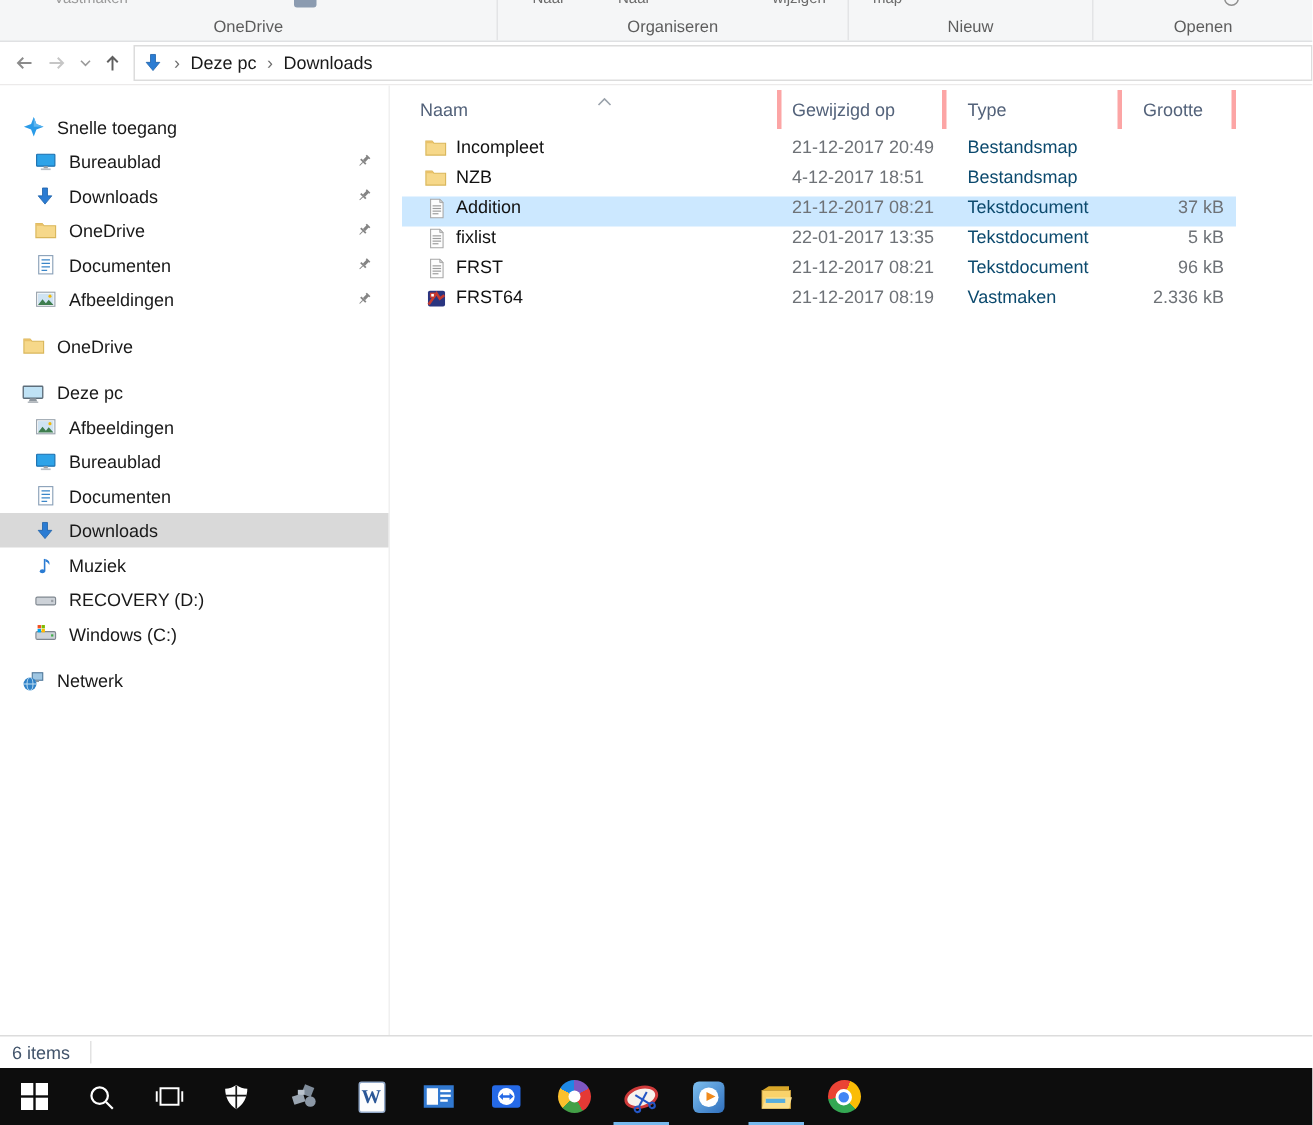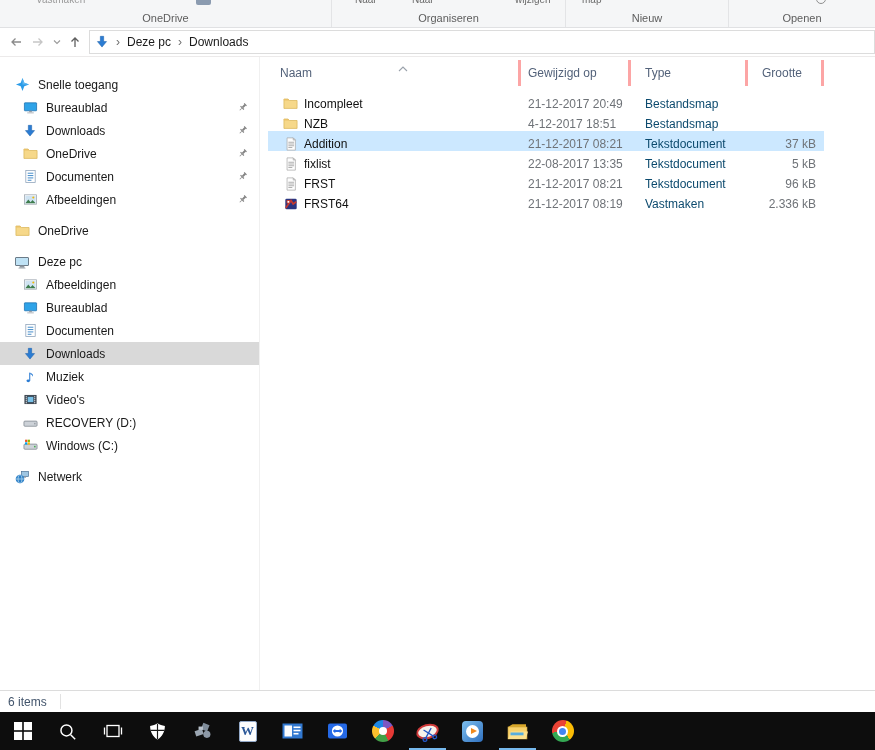--- a/index.html
+++ b/index.html
@@ -48,21 +48,21 @@
   .fheader { display:flex; height:26px; margin-top:3px; margin-left:8px; align-items:center; font-size:12px; color:#53627a; }
   .fheader .hc { height:26px; display:flex; align-items:center; border-right:3px solid #fca5a5; }
   .hc.h-name { width:253px; padding-left:12px; }
   .hc.h-date { width:110px; padding-left:7px; }
   .hc.h-type { width:117px; padding-left:14px; }
   .hc.h-size { width:76px; padding-left:14px; }
   .sortcaret { position:absolute; top:1px; left:138px; }
   .frows { margin-top:5px; }
   .frow { display:flex; height:20px; margin-left:8px; width:556px; align-items:center; font-size:12px; color:#111; }
   .frow.selected { background:#cce8ff; }
-  .fc { display:flex; align-items:flex-end; height:20px; }
+  .fc { display:flex; align-items:flex-start; height:20px; }
   .fc.c-name { width:253px; padding-left:15px; }
   .fc.c-name .ficon { width:15px; height:15px; flex:0 0 15px; display:flex; align-items:center; justify-content:center; }
   .fc.c-name .fname { margin-left:6px; white-space:nowrap; }
   .fc.c-date { width:110px; padding-left:7px; color:#6e7277; }
   .fc.c-type { width:117px; padding-left:14px; color:#0c4a6e; }
   .fc.c-size { width:76px; justify-content:flex-end; padding-right:8px; color:#6e7277; }
 
   
   .statusbar { height:22px; border-top:1px solid #dcdcdc; background:#fff; display:flex; align-items:center; font-size:12px; color:#42546b; flex:0 0 auto; }
   .statusbar .count { margin-left:8px; }
@@ -375,28 +375,20 @@
         <span class="sicon">
             <svg width="14" height="14" viewBox="0 0 16 16">
               <use href="#sym-music"></use>
             </svg>
           </span>
         <span class="slabel">Muziek</span>
       </div>
       <div class="srow lvl1">
         <span class="sicon">
             <svg width="15" height="15" viewBox="0 0 16 16">
-              <use href="#sym-video"></use>
-            </svg>
-          </span>
-        <span class="slabel">Video's</span>
-      </div>
-      <div class="srow lvl1">
-        <span class="sicon">
-            <svg width="15" height="15" viewBox="0 0 16 16">
               <use href="#sym-drive"></use>
             </svg>
           </span>
         <span class="slabel">RECOVERY (D:)</span>
       </div>
       <div class="srow lvl1">
         <span class="sicon">
             <svg width="15" height="15" viewBox="0 0 16 16">
               <use href="#sym-drivewin"></use>
             </svg>
@@ -473,21 +465,21 @@
 
         <div class="frow">
           <div class="fc c-name">
               <span class="ficon">
                 <svg width="14" height="14" viewBox="0 0 16 16">
                   <use href="#sym-textfile"></use>
                 </svg>
               </span>
               <span class="fname">fixlist</span>
             </div>
-          <div class="fc c-date">22-08-2017 13:35</div>
+          <div class="fc c-date">22-01-2017 13:35</div>
           <div class="fc c-type">Tekstdocument</div>
           <div class="fc c-size">5 kB</div>
         </div>
 
         <div class="frow">
           <div class="fc c-name">
               <span class="ficon">
                 <svg width="14" height="14" viewBox="0 0 16 16">
                   <use href="#sym-textfile"></use>
                 </svg>

